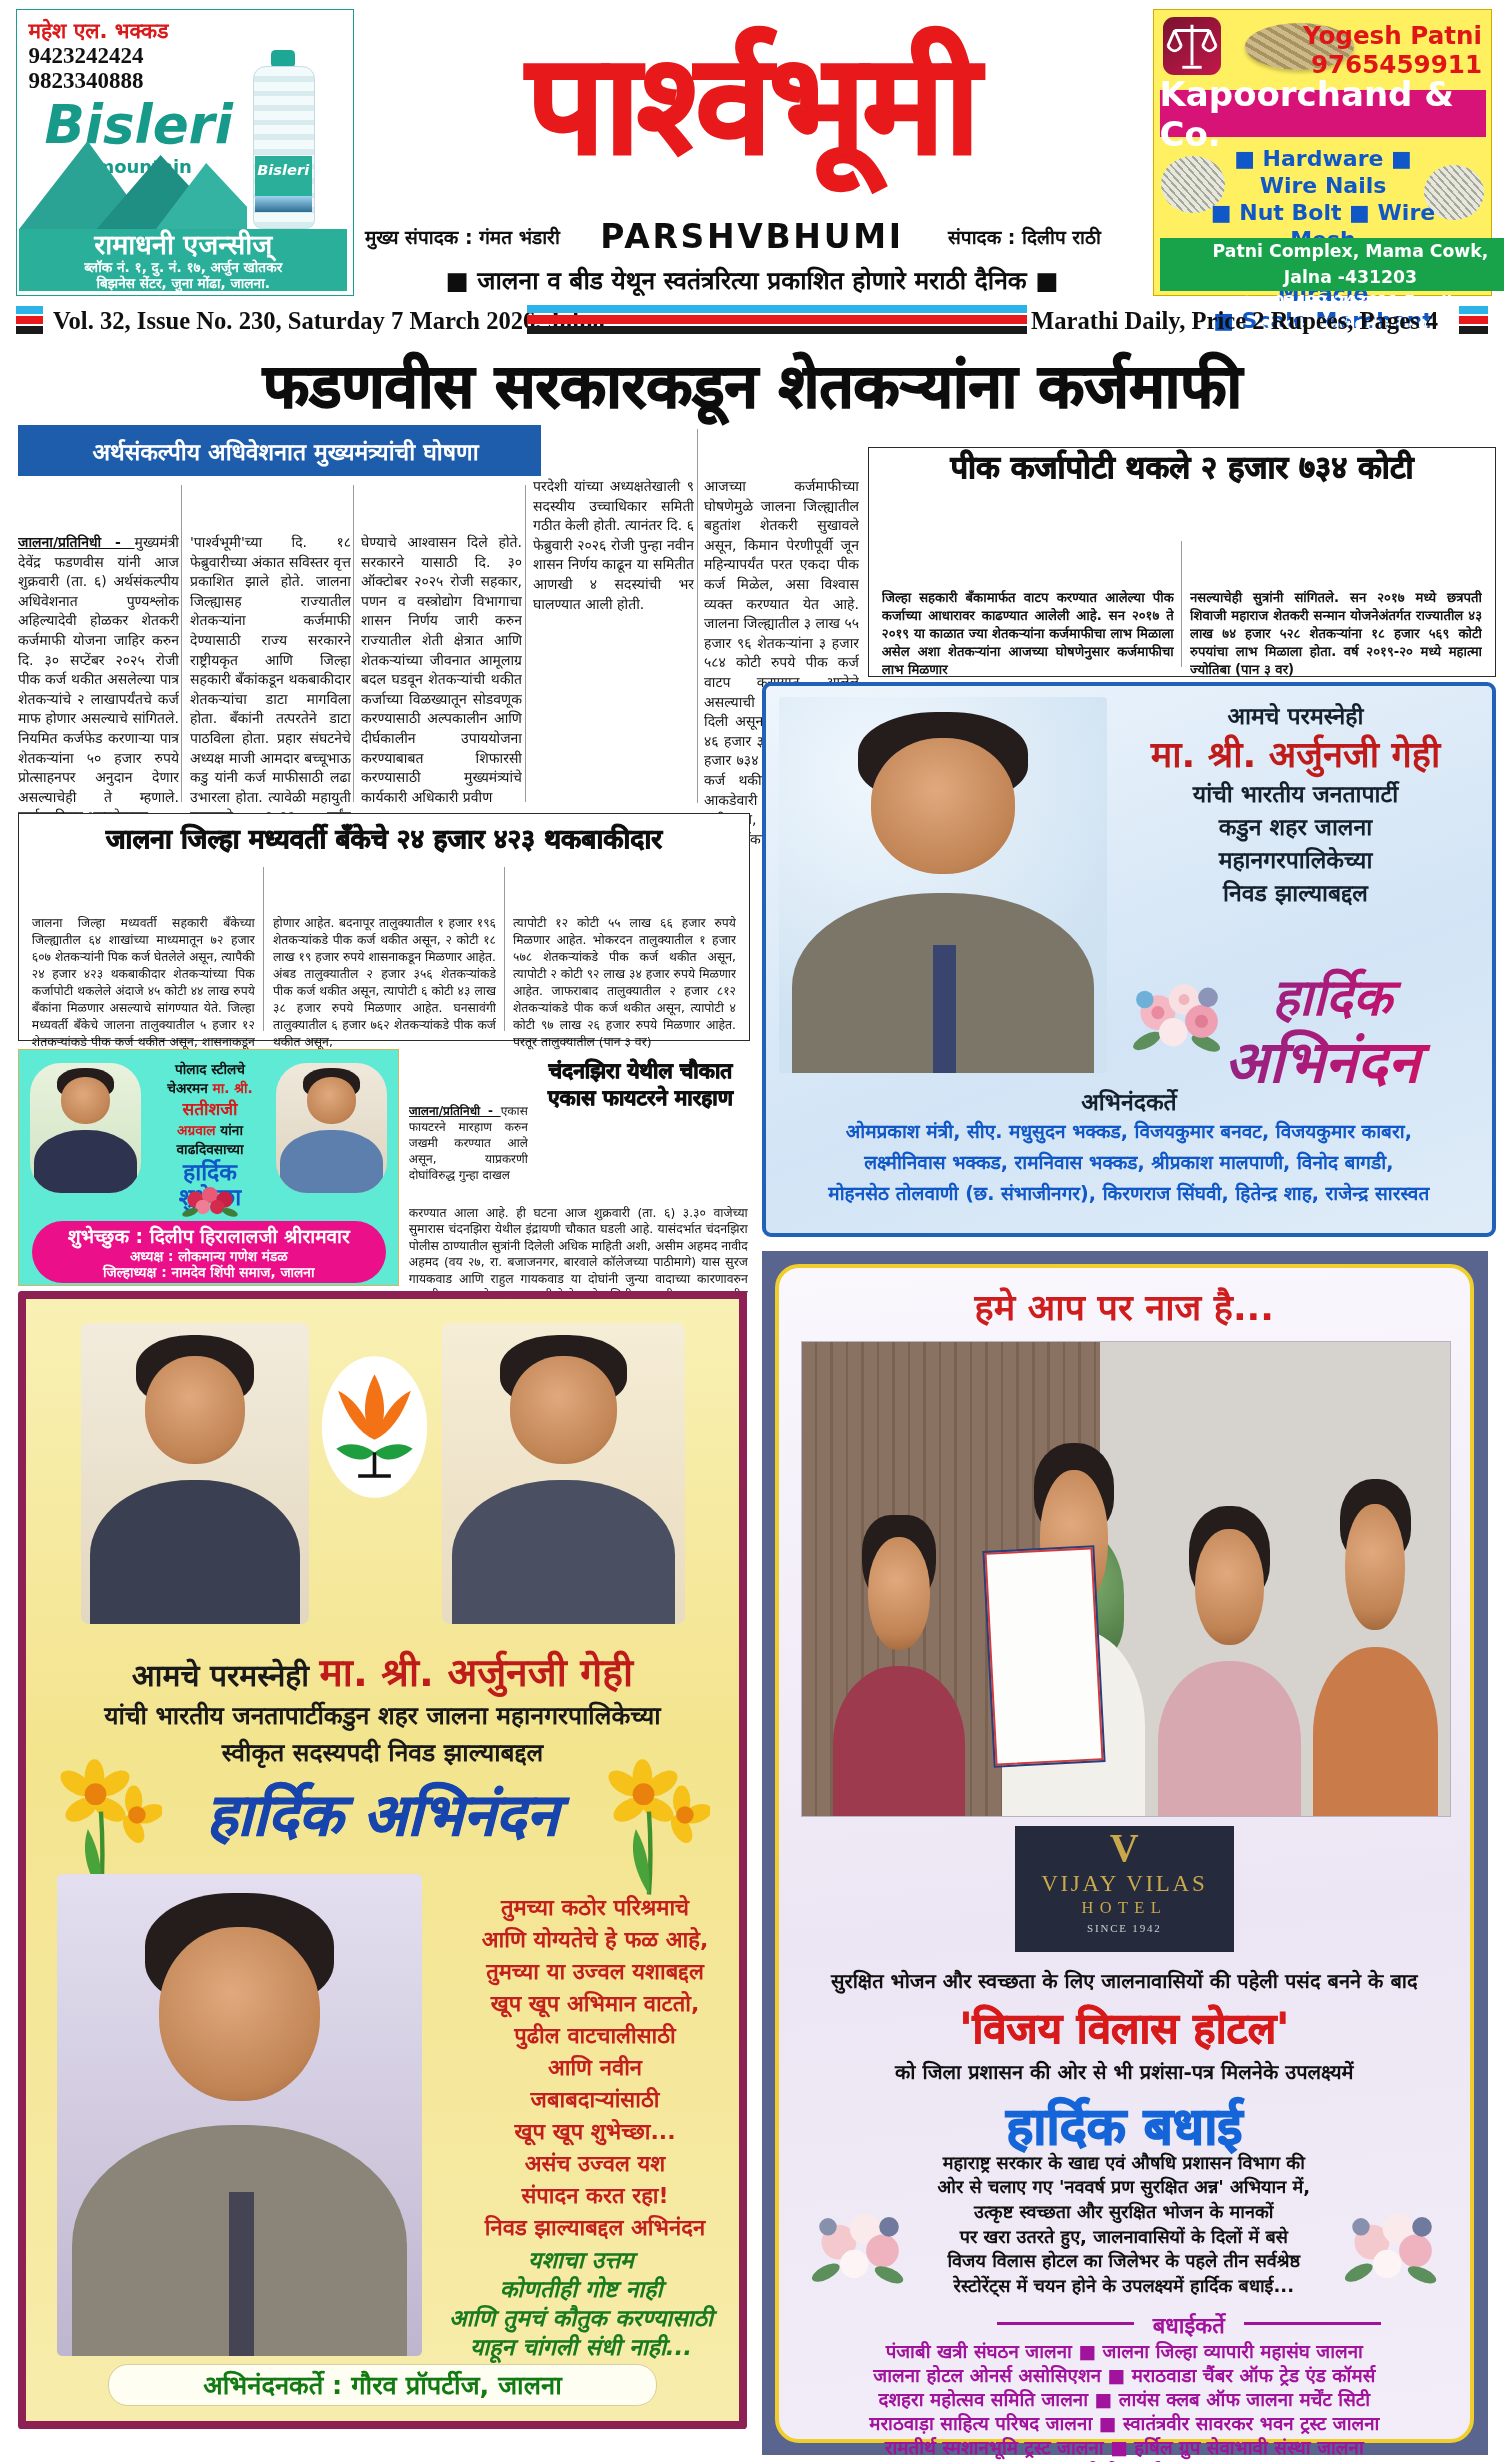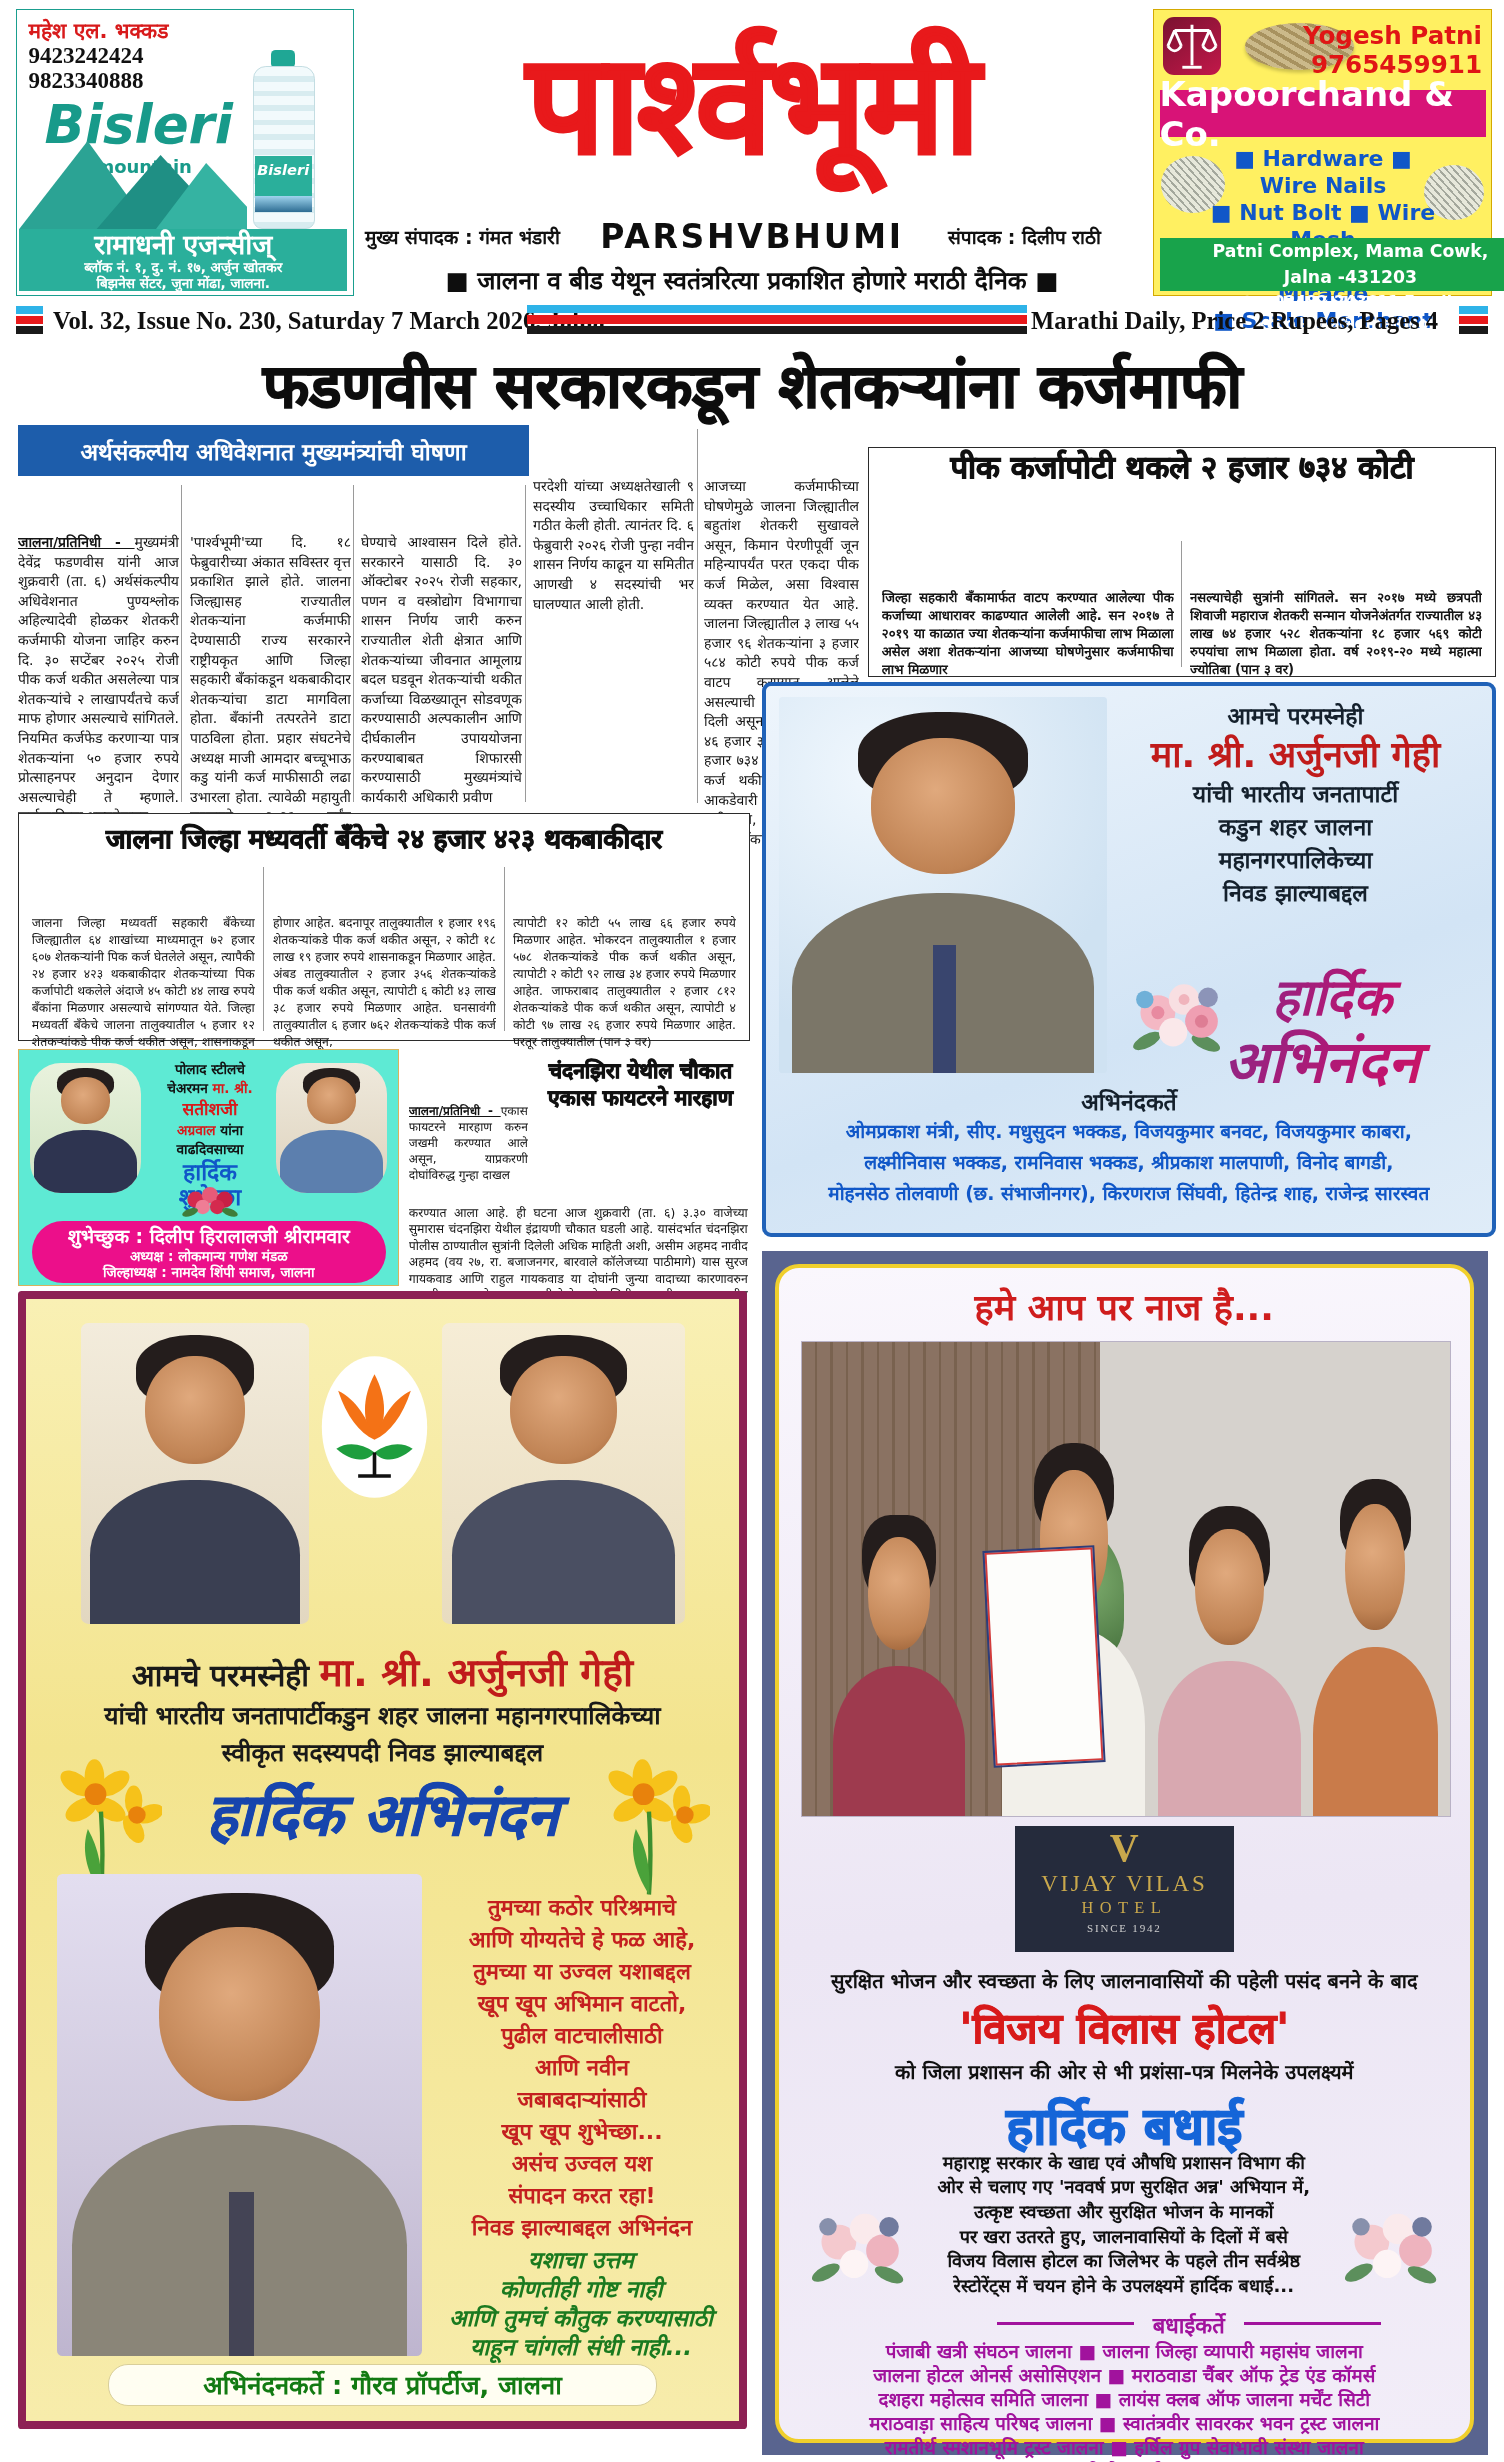--- a/index.html
+++ b/index.html
@@ -152,21 +152,21 @@
   </div>
   <div class="abs dateline serif" style="left:1031px;top:307px;">Marathi Daily, Price 2 Rupees, Pages 4</div>
   <div class="abs" style="left:1459px;top:306px;width:29px;height:27px;">
     <div class="bar" style="left:0;top:0;width:29px;background:#2eb3e8;"></div>
     <div class="bar" style="left:0;top:10px;width:29px;background:#e8191b;"></div>
     <div class="bar" style="left:0;top:20px;width:29px;background:#1a1a1a;"></div>
   </div>
 
   <div class="abs c mainhead" style="left:0;top:343px;width:1505px;">फडणवीस सरकारकडून शेतकऱ्यांना कर्जमाफी</div>
 
-  <div class="abs banner-blue" style="left:18px;top:425px;width:511px;height:51px;">
+  <div class="abs banner-blue" style="left:18px;top:425px;width:511px;height:51px;padding-left:12px;">
     <span>अर्थसंकल्पीय अधिवेशनात मुख्यमंत्र्यांची घोषणा</span>
   </div>
   <div class="abs j body-txt clip" style="left:18px;top:485px;width:161px;height:317px;font-size:14px;line-height:19.6px;">
     <b style="text-decoration:underline;">जालना/प्रतिनिधी - </b><span>मुख्यमंत्री देवेंद्र फडणवीस यांनी आज शुक्रवारी (ता. ६) अर्थसंकल्पीय अधिवेशनात पुण्यश्लोक अहिल्यादेवी होळकर शेतकरी कर्जमाफी योजना जाहिर करुन दि. ३० सप्टेंबर २०२५ रोजी पीक कर्ज थकीत असलेल्या पात्र शेतकऱ्यांचे २ लाखापर्यंतचे कर्ज माफ होणार असल्याचे सांगितले. नियमित कर्जफेड करणाऱ्या पात्र शेतकऱ्यांना ५० हजार रुपये प्रोत्साहनपर अनुदान देणार असल्याचेही ते म्हणाले. कर्जमाफीच्या शक्यतेबाबत</span>
   </div>
   <div class="abs j body-txt clip" style="left:190px;top:485px;width:161px;height:317px;font-size:14px;line-height:19.6px;">'पार्श्वभूमी'च्या दि. १८ फेब्रुवारीच्या अंकात सविस्तर वृत्त प्रकाशित झाले होते. जालना जिल्ह्यासह राज्यातील शेतकऱ्यांना कर्जमाफी देण्यासाठी राज्य सरकारने राष्ट्रीयकृत आणि जिल्हा सहकारी बँकांकडून थकबाकीदार शेतकऱ्यांचा डाटा मागविला होता. बँकांनी तत्परतेने डाटा पाठविला होता. प्रहार संघटनेचे अध्यक्ष माजी आमदार बच्चूभाऊ कडु यांनी कर्ज माफीसाठी लढा उभारला होता. त्यावेळी महायुती सरकारने २०२६ पर्यंत कर्जमाफीचा निर्णय</div>
   <div class="abs j body-txt clip" style="left:361px;top:485px;width:161px;height:317px;font-size:14px;line-height:19.6px;">घेण्याचे आश्वासन दिले होते. सरकारने यासाठी दि. ३० ऑक्टोबर २०२५ रोजी सहकार, पणन व वस्त्रोद्योग विभागाचा शासन निर्णय जारी करुन राज्यातील शेती क्षेत्रात आणि शेतकऱ्यांच्या जीवनात आमूलाग्र बदल घडवून शेतकऱ्यांची थकीत कर्जाच्या विळख्यातून सोडवणूक करण्यासाठी अल्पकालीन आणि दीर्घकालीन उपाययोजना करण्याबाबत शिफारसी करण्यासाठी मुख्यमंत्र्यांचे कार्यकारी अधिकारी प्रवीण</div>
   <div class="abs j body-txt clip" style="left:533px;top:429px;width:161px;height:374px;font-size:14px;line-height:19.6px;">परदेशी यांच्या अध्यक्षतेखाली ९ सदस्यीय उच्चाधिकार समिती गठीत केली होती. त्यानंतर दि. ६ फेब्रुवारी २०२६ रोजी पुन्हा नवीन शासन निर्णय काढून या समितीत आणखी ४ सदस्यांची भर घालण्यात आली होती.</div>
   <div class="abs j body-txt clip" style="left:704px;top:429px;width:155px;height:374px;font-size:14px;line-height:19.6px;">आजच्या कर्जमाफीच्या घोषणेमुळे जालना जिल्ह्यातील बहुतांश शेतकरी सुखावले असून, किमान पेरणीपूर्वी जून महिन्यापर्यंत परत एकदा पीक कर्ज मिळेल, असा विश्वास व्यक्त करण्यात येत आहे. जालना जिल्ह्यातील ३ लाख ५५ हजार ९६ शेतकऱ्यांना ३ हजार ५८४ कोटी रुपये पीक कर्ज वाटप करण्यात आलेले असल्याची माहिती सूत्रांनी दिली असून, त्यापैकी २ लाख ४६ हजार ३५३ शेतकऱ्यांकडे ३ हजार ७३४ कोटी रुपयांचे पीक कर्ज थकीत असल्याचे. ही आकडेवारी जालना जिल्ह्यातील राष्ट्रीयकृत, खाजगी आणि ग्रामीण बँकांसह</div>
   <div class="vline" style="left:181px;top:485px;height:317px;"></div>
@@ -311,21 +311,21 @@
     <div class="abs c blue-script" style="left:100px;top:474px;width:513px;font-size:58px;">हार्दिक अभिनंदन</div>
 
     <div class="person" style="left:31px;top:575px;width:365px;height:482px;border-radius:5.5px;--suit:#8a8578;
                 background:linear-gradient(180deg,#e3def0,#cfc8dd 60%,#beb5cf);">
         <div class="hair"></div>
         <div class="face"></div>
         <div class="torso"></div>
         <div class="tie" style="--tie:#445;"></div>
       </div>
 
-    <div class="abs c" style="left:409px;top:593px;width:294px;">
+    <div class="abs c" style="left:422px;top:593px;width:294px;">
       <div class="poem" style="font-size:22px;line-height:32px;">तुमच्या कठोर परिश्रमाचे</div>
       <div class="poem" style="font-size:22px;line-height:32px;">आणि योग्यतेचे हे फळ आहे,</div>
       <div class="poem" style="font-size:22px;line-height:32px;">तुमच्या या उज्वल यशाबद्दल</div>
       <div class="poem" style="font-size:22px;line-height:32px;">खूप खूप अभिमान वाटतो,</div>
       <div class="poem" style="font-size:22px;line-height:32px;">पुढील वाटचालीसाठी</div>
       <div class="poem" style="font-size:22px;line-height:32px;">आणि नवीन</div>
       <div class="poem" style="font-size:22px;line-height:32px;">जबाबदाऱ्यांसाठी</div>
       <div class="poem" style="font-size:22px;line-height:32px;">खूप खूप शुभेच्छा...</div>
       <div class="poem" style="font-size:22px;line-height:32px;">असंच उज्वल यश</div>
       <div class="poem" style="font-size:22px;line-height:32px;">संपादन करत रहा!</div>

